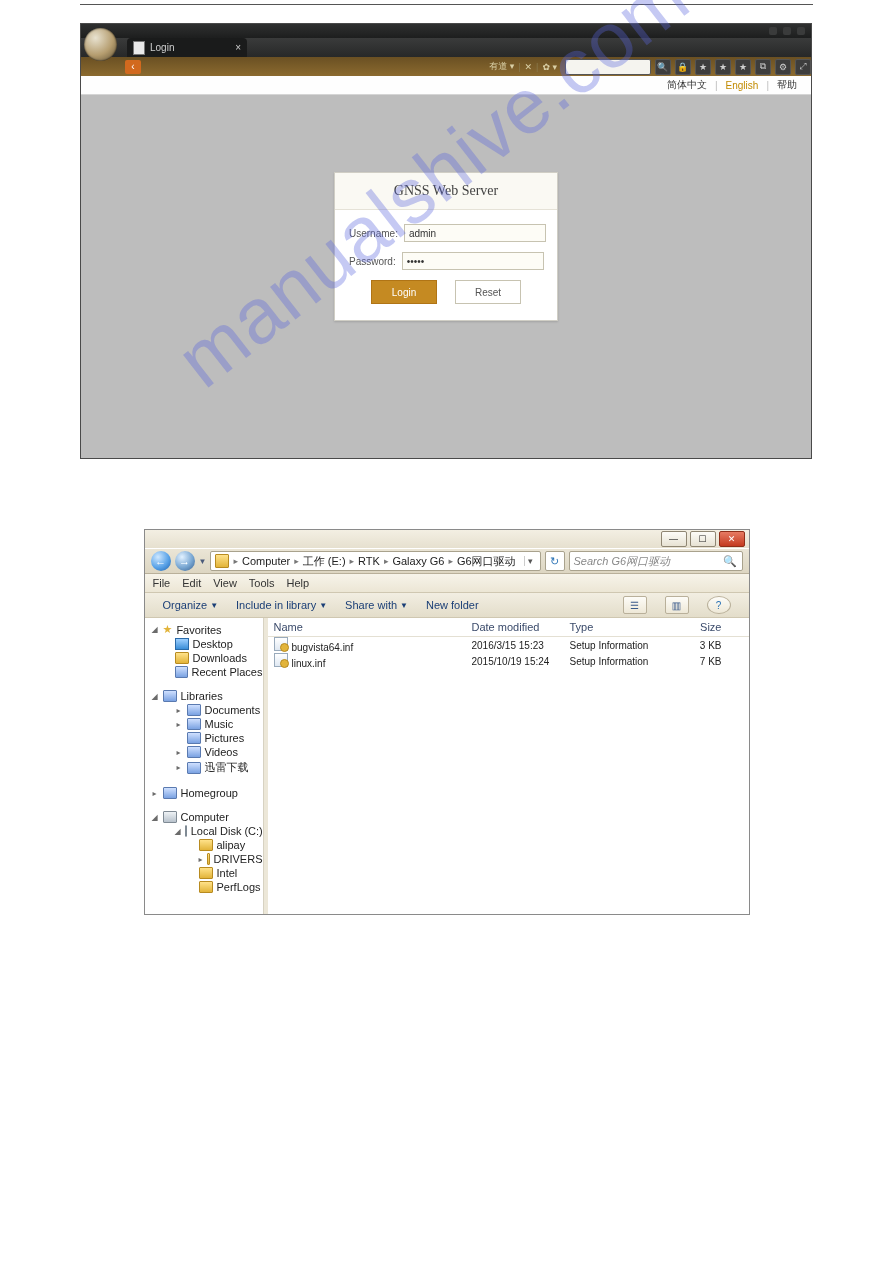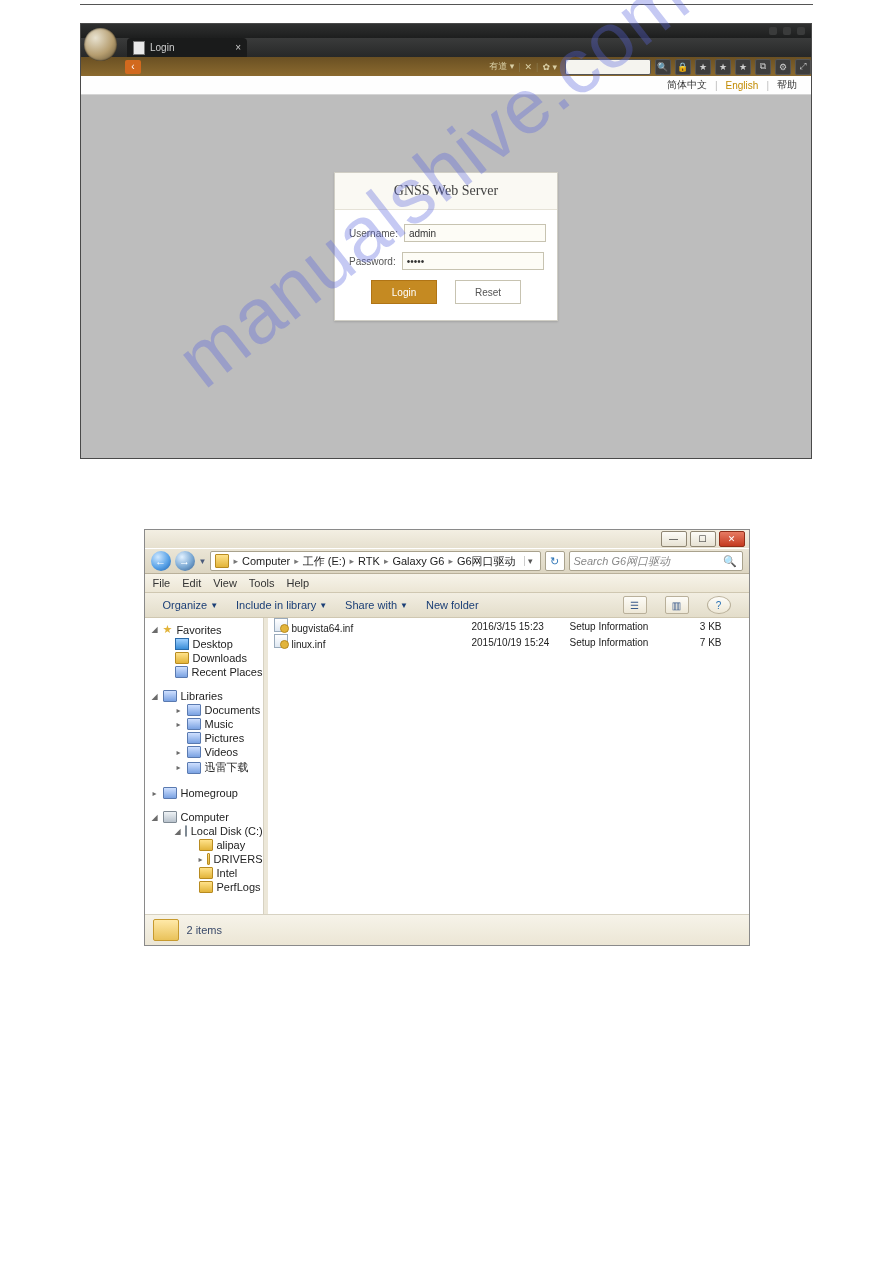--- a/index.html
+++ b/index.html
@@ -323,35 +323,37 @@
           <div class="tree-item sub2">
               <span class="ico-fld"></span>
               <span>PerfLogs</span>
             </div>
         </div>
       </div>
 
       <div class="splitter"></div>
 
       <div class="file-pane">
+        <div class="cols">
+          <div class="col c-name">Name</div>
+          <div class="col c-date">Date modified</div>
+          <div class="col c-type">Type</div>
+          <div class="col c-size">Size</div>
+        </div>
         <div class="rows">
           <div class="row">
             <div class="col c-name"><span class="ico-inf"></span><span>bugvista64.inf</span></div>
             <div class="col c-date">2016/3/15 15:23</div>
             <div class="col c-type">Setup Information</div>
             <div class="col c-size">3 KB</div>
           </div>
           <div class="row">
             <div class="col c-name"><span class="ico-inf"></span><span>linux.inf</span></div>
             <div class="col c-date">2015/10/19 15:24</div>
             <div class="col c-type">Setup Information</div>
             <div class="col c-size">7 KB</div>
           </div>
         </div>
       </div>
     </div>
 
-    <div class="ex-status">
-      <div class="big-fld"></div>
-      <span>2 items</span>
-    </div>
   </div>
 </div>
 
 </body></html>

